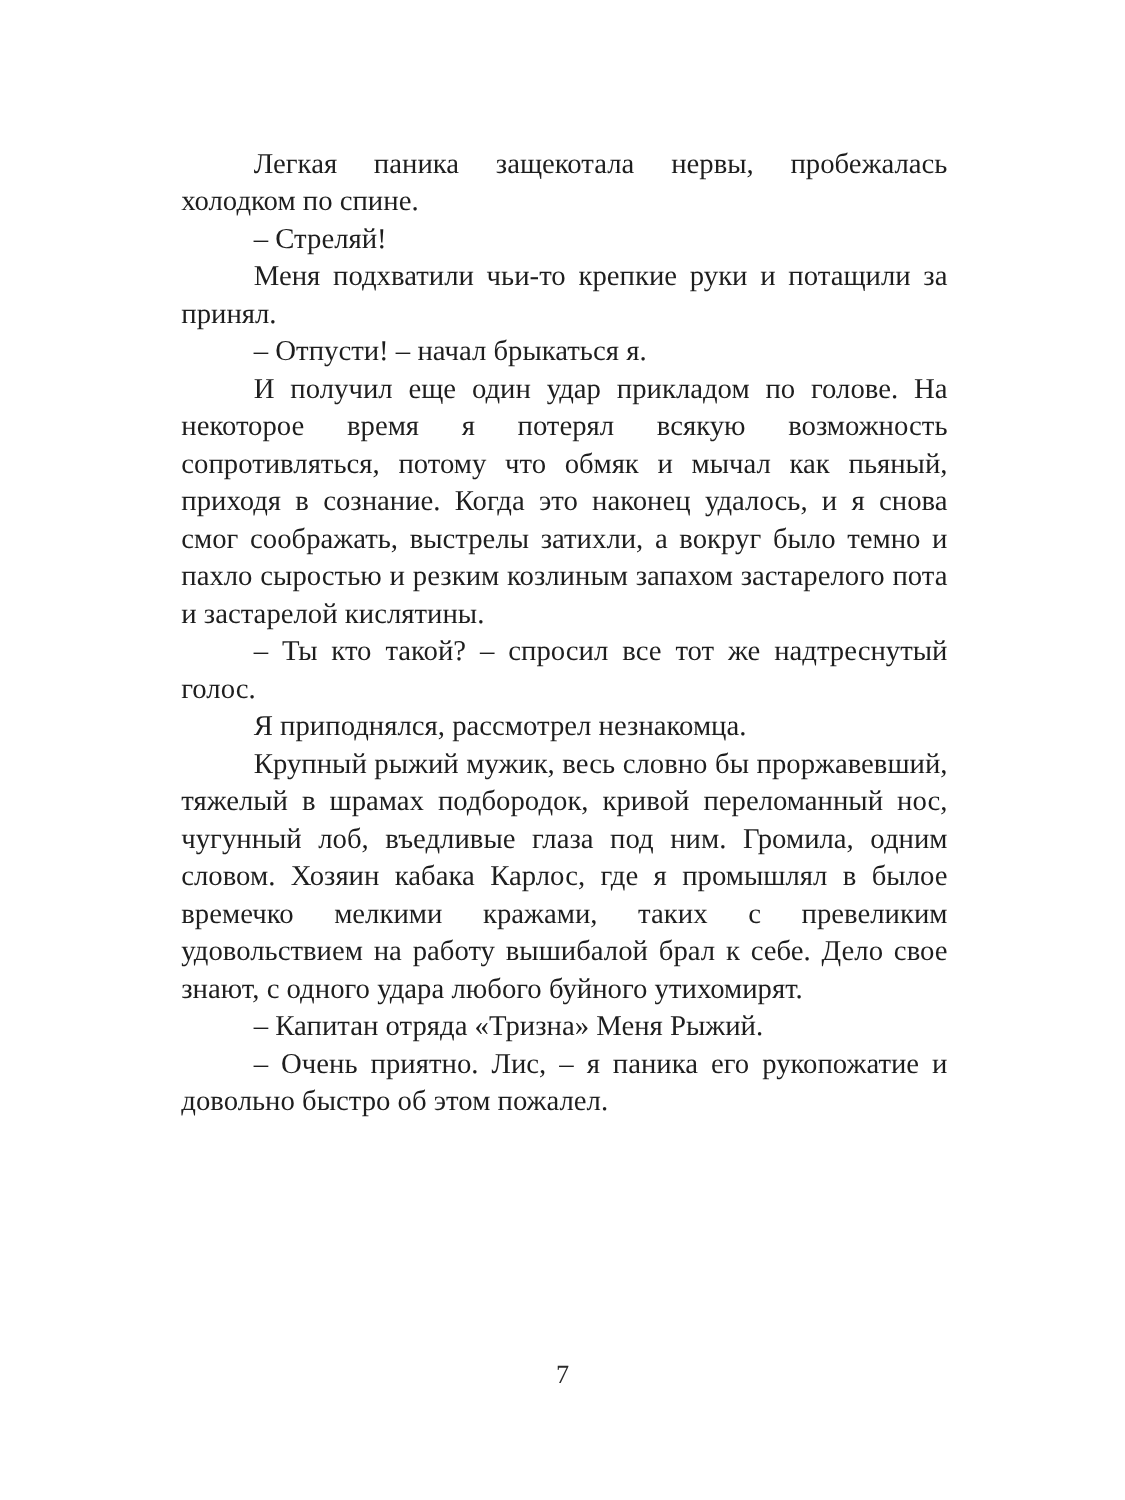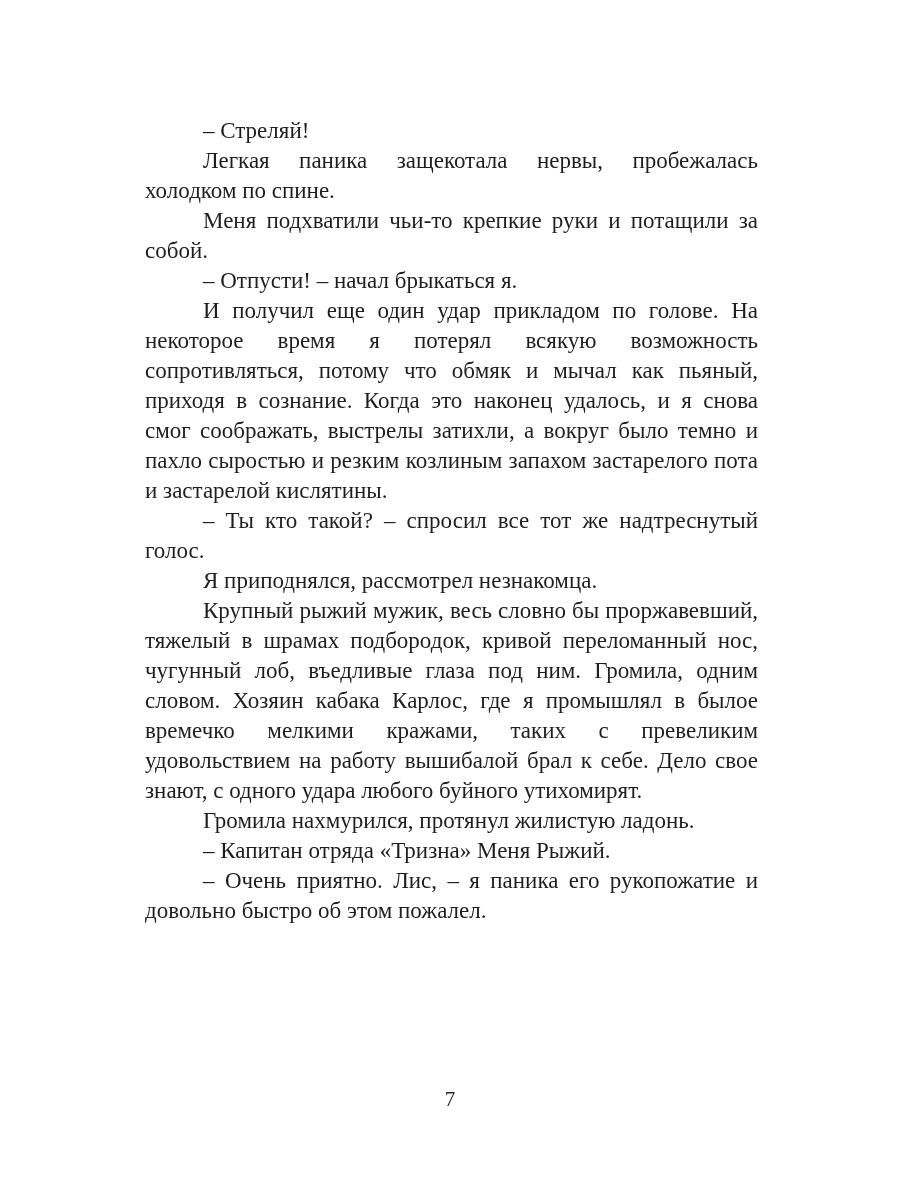--- a/index.html
+++ b/index.html
@@ -38,26 +38,25 @@
     font-size: 21px;
     line-height: 26px;
     color: #2a2a2a;
   }
 </style>
 </head>
 <body>
 
 <div class="page">
   <div class="text-block">
+      <p class="para">Легкая паника защекотала нервы, пробежалась холодком по спине.</p>
       <p class="para">– Стреляй!</p>
-      <p class="para">Легкая паника защекотала нервы, пробежалась холодком по спине.</p>
-      <p class="para">Меня подхватили чьи-то крепкие руки и потащили за собой.</p>
+      <p class="para">Меня подхватили чьи-то крепкие руки и потащили за принял.</p>
       <p class="para">– Отпусти! – начал брыкаться я.</p>
       <p class="para">И получил еще один удар прикладом по голове. На некоторое время я потерял всякую возможность сопротивляться, потому что обмяк и мычал как пьяный, приходя в сознание. Когда это наконец удалось, и я снова смог соображать, выстрелы затихли, а вокруг было темно и пахло сыростью и резким козлиным запахом застарелого пота и застарелой кислятины.</p>
       <p class="para">– Ты кто такой? – спросил все тот же надтреснутый голос.</p>
       <p class="para">Я приподнялся, рассмотрел незнакомца.</p>
       <p class="para">Крупный рыжий мужик, весь словно бы проржавевший, тяжелый в шрамах подбородок, кривой переломанный нос, чугунный лоб, въедливые глаза под ним. Громила, одним словом. Хозяин кабака Карлос, где я промышлял в былое времечко мелкими кражами, таких с превеликим удовольствием на работу вышибалой брал к себе. Дело свое знают, с одного удара любого буйного утихомирят.</p>
-      <p class="para">Громила нахмурился, протянул жилистую ладонь.</p>
       <p class="para">– Капитан отряда «Тризна» Меня Рыжий.</p>
       <p class="para">– Очень приятно. Лис, – я паника его рукопожатие и довольно быстро об этом пожалел.</p>
     </div>
   <div class="page-number">7</div>
 </div>
 
 </body></html>

